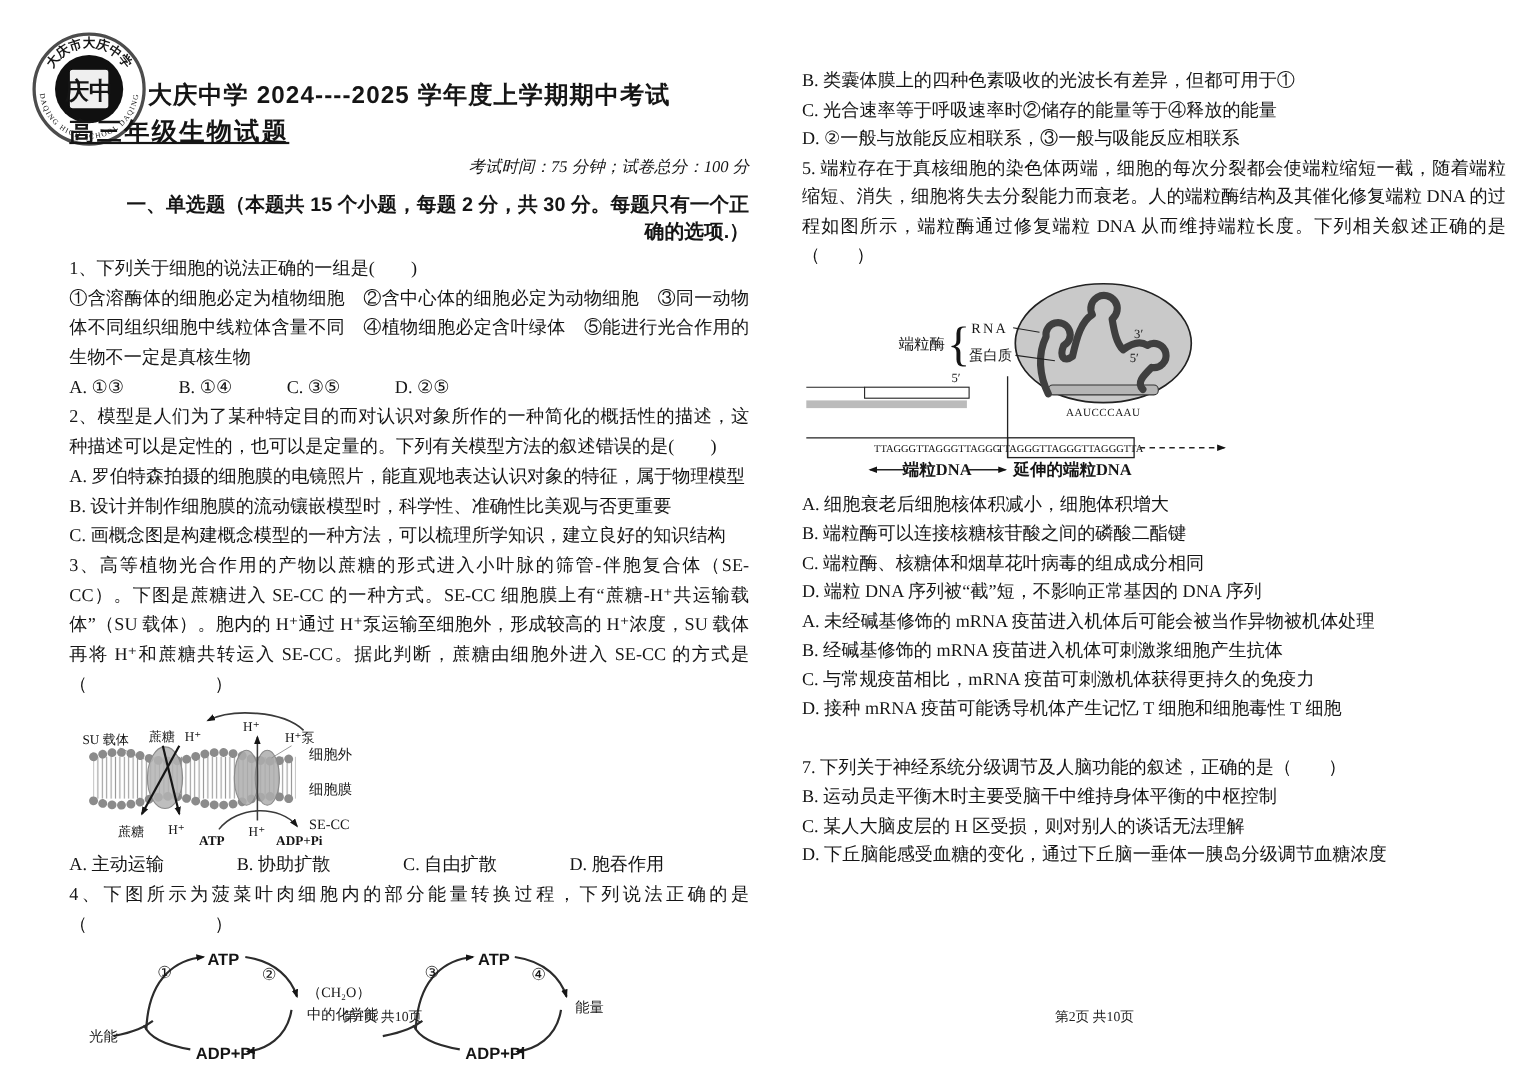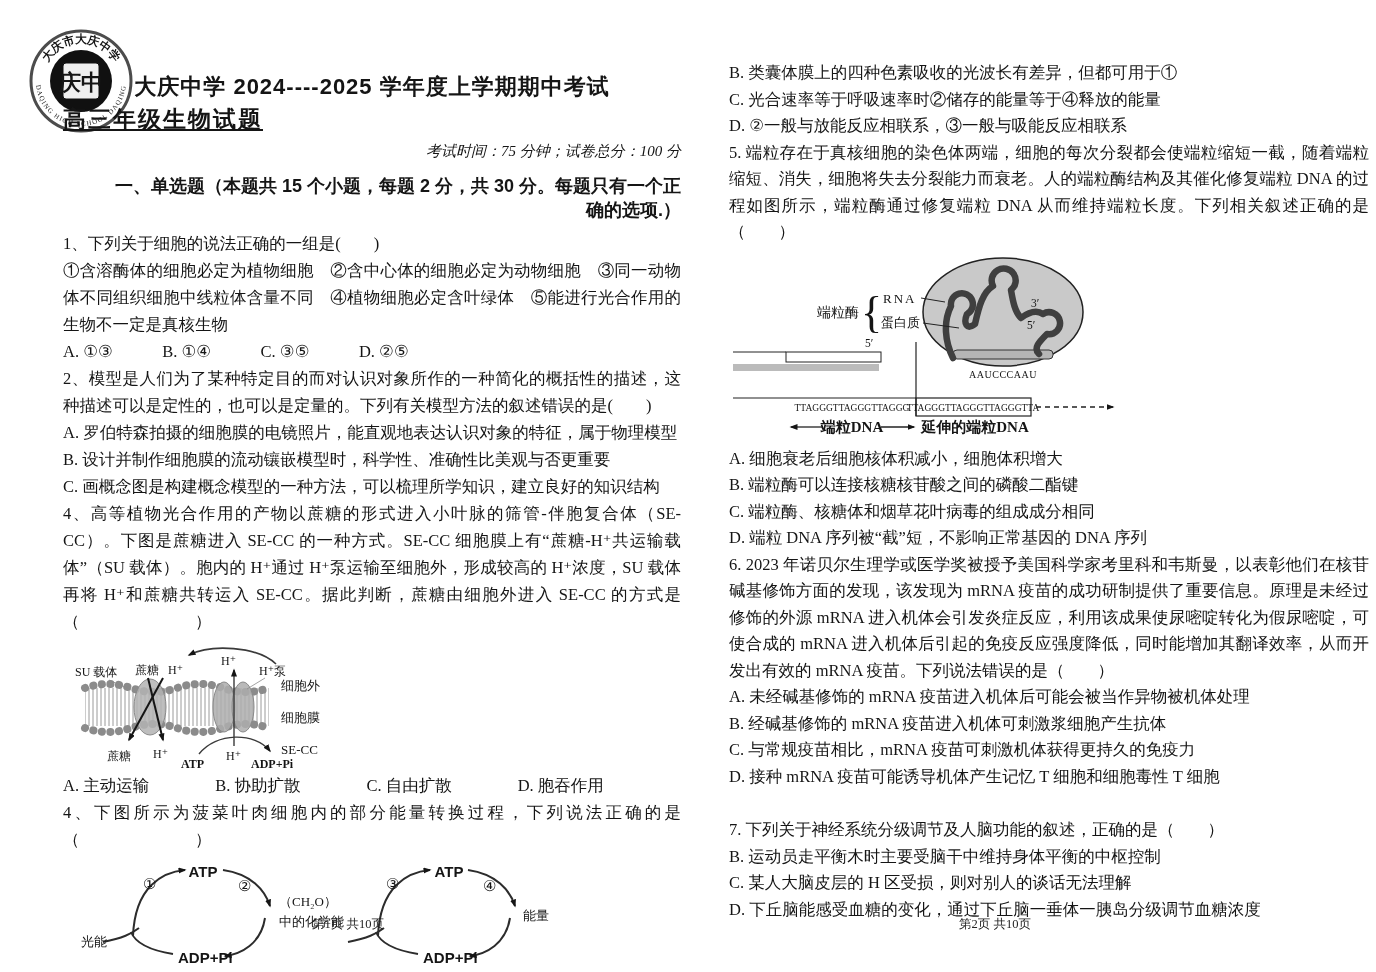--- a/index.html
+++ b/index.html
@@ -78,21 +78,21 @@
 
   <p class="q-gap">1、下列关于细胞的说法正确的一组是(　　)</p>
   <p>①含溶酶体的细胞必定为植物细胞　②含中心体的细胞必定为动物细胞　③同一动物体不同组织细胞中线粒体含量不同　④植物细胞必定含叶绿体　⑤能进行光合作用的生物不一定是真核生物</p>
   <p>A. ①③　　　B. ①④　　　C. ③⑤　　　D. ②⑤</p>
 
   <p>2、模型是人们为了某种特定目的而对认识对象所作的一种简化的概括性的描述，这种描述可以是定性的，也可以是定量的。下列有关模型方法的叙述错误的是(　　)</p>
   <p>A. 罗伯特森拍摄的细胞膜的电镜照片，能直观地表达认识对象的特征，属于物理模型</p>
   <p>B. 设计并制作细胞膜的流动镶嵌模型时，科学性、准确性比美观与否更重要</p>
   <p>C. 画概念图是构建概念模型的一种方法，可以梳理所学知识，建立良好的知识结构</p>
 
-  <p>4、高等植物光合作用的产物以蔗糖的形式进入小叶脉的筛管-伴胞复合体（SE-CC）。下图是蔗糖进入 SE-CC 的一种方式。SE-CC 细胞膜上有“蔗糖-H⁺共运输载体”（SU 载体）。胞内的 H⁺通过 H⁺泵运输至细胞外，形成较高的 H⁺浓度，SU 载体再将 H⁺和蔗糖共转运入 SE-CC。据此判断，蔗糖由细胞外进入 SE-CC 的方式是（　　　　　　　）</p>
+  <p>3、高等植物光合作用的产物以蔗糖的形式进入小叶脉的筛管-伴胞复合体（SE-CC）。下图是蔗糖进入 SE-CC 的一种方式。SE-CC 细胞膜上有“蔗糖-H⁺共运输载体”（SU 载体）。胞内的 H⁺通过 H⁺泵运输至细胞外，形成较高的 H⁺浓度，SU 载体再将 H⁺和蔗糖共转运入 SE-CC。据此判断，蔗糖由细胞外进入 SE-CC 的方式是（　　　　　　　）</p>
 
   <div class="diagram diag-membrane">
     <svg width="330" height="134" style="left:8px;">
       <defs>
         <marker id="m1" markerWidth="9" markerHeight="8" refX="6.5" refY="3" orient="auto-start-reverse" markerUnits="userSpaceOnUse">
           <path d="M0,0 L8,3 L0,6 Z" fill="#151515"></path>
         </marker>
         <pattern id="hatch1" width="4" height="44" patternUnits="userSpaceOnUse">
           <line x1="2" y1="0" x2="2" y2="44" stroke="#9a9a9a" stroke-width="1"></line>
         </pattern>
@@ -215,21 +215,20 @@
       <text x="121" y="182" text-anchor="middle" class="svg-lab">端粒DNA</text>
       <text x="244" y="182" text-anchor="middle" class="svg-lab">延伸的端粒DNA</text>
     </svg>
   </div>
 
   <p>A. 细胞衰老后细胞核体积减小，细胞体积增大</p>
   <p>B. 端粒酶可以连接核糖核苷酸之间的磷酸二酯键</p>
   <p>C. 端粒酶、核糖体和烟草花叶病毒的组成成分相同</p>
   <p>D. 端粒 DNA 序列被“截”短，不影响正常基因的 DNA 序列</p>
 
-  <p>6. 2023 年诺贝尔生理学或医学奖被授予美国科学家考里科和韦斯曼，以表彰他们在核苷碱基修饰方面的发现，该发现为 mRNA 疫苗的成功研制提供了重要信息。原理是未经过修饰的外源 mRNA 进入机体会引发炎症反应，利用该成果使尿嘧啶转化为假尿嘧啶，可使合成的 mRNA 进入机体后引起的免疫反应强度降低，同时能增加其翻译效率，从而开发出有效的 mRNA 疫苗。下列说法错误的是（　　）</p>
   <p>A. 未经碱基修饰的 mRNA 疫苗进入机体后可能会被当作异物被机体处理</p>
   <p>B. 经碱基修饰的 mRNA 疫苗进入机体可刺激浆细胞产生抗体</p>
   <p>C. 与常规疫苗相比，mRNA 疫苗可刺激机体获得更持久的免疫力</p>
   <p>D. 接种 mRNA 疫苗可能诱导机体产生记忆 T 细胞和细胞毒性 T 细胞</p>
 
   <p class="q7-gap">7. 下列关于神经系统分级调节及人脑功能的叙述，正确的是（　　）</p>
   <p>B. 运动员走平衡木时主要受脑干中维持身体平衡的中枢控制</p>
   <p>C. 某人大脑皮层的 H 区受损，则对别人的谈话无法理解</p>
   <p>D. 下丘脑能感受血糖的变化，通过下丘脑一垂体一胰岛分级调节血糖浓度</p>
 </div>

